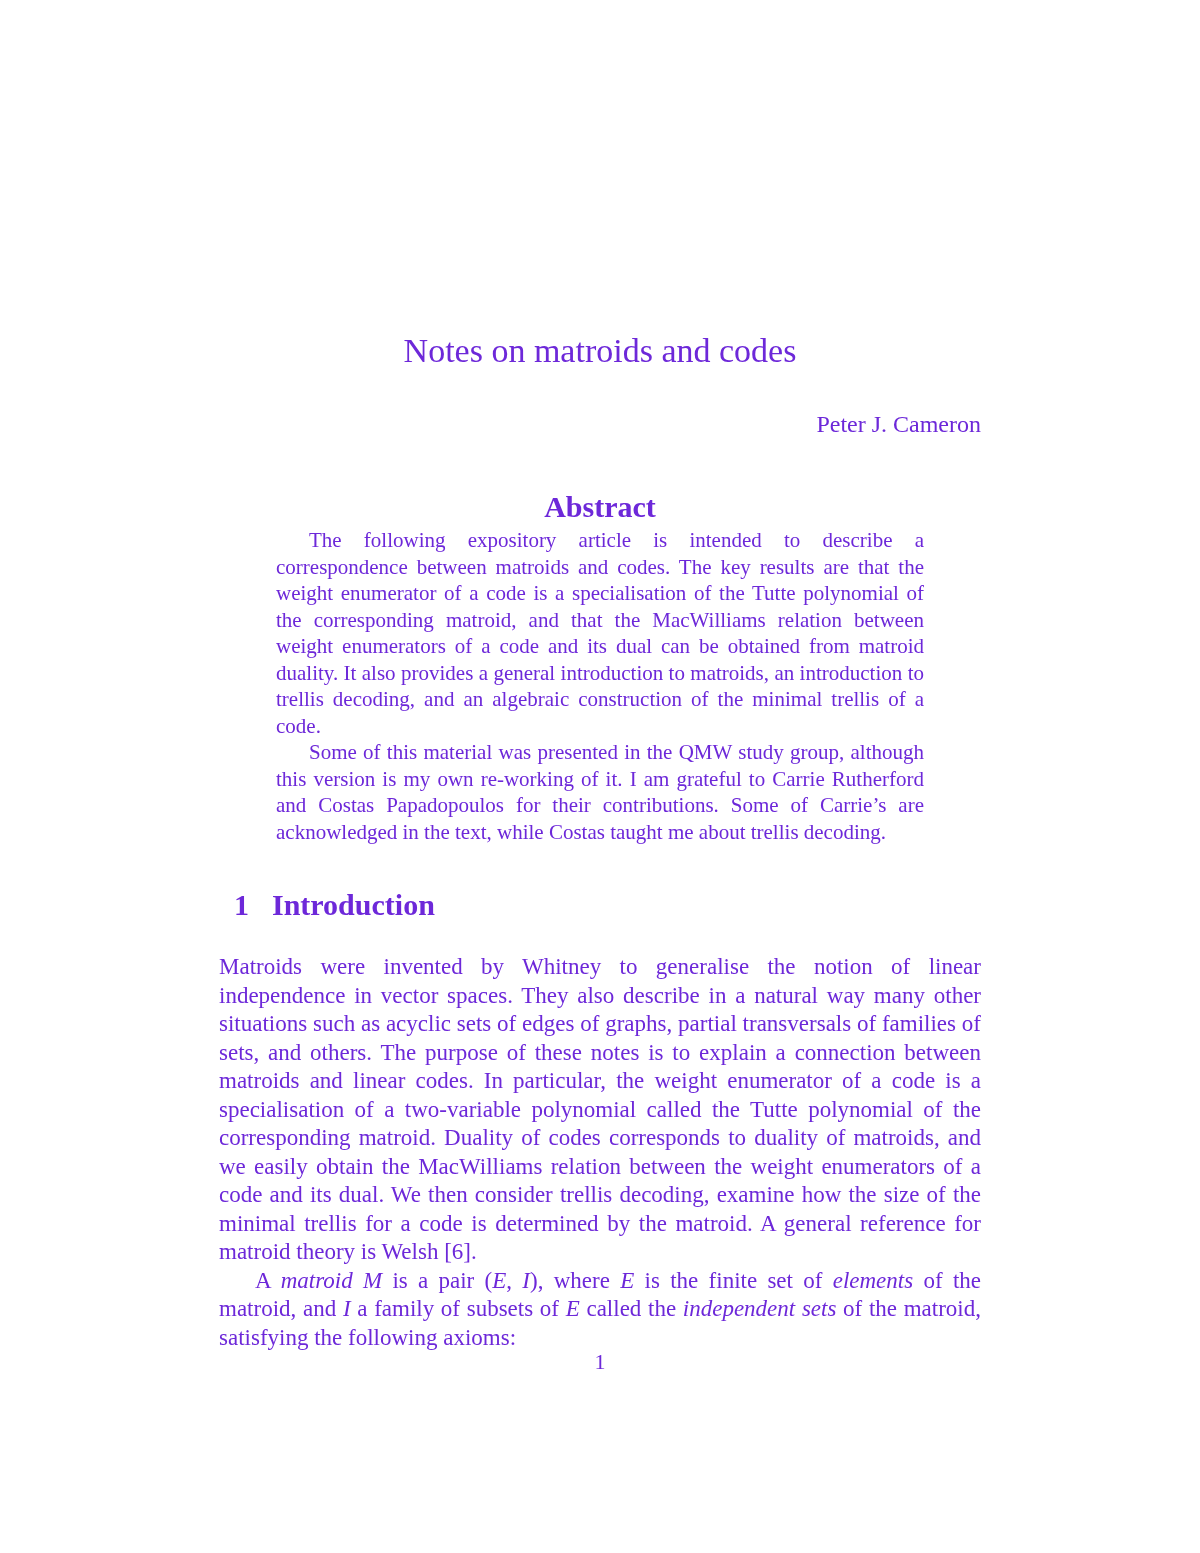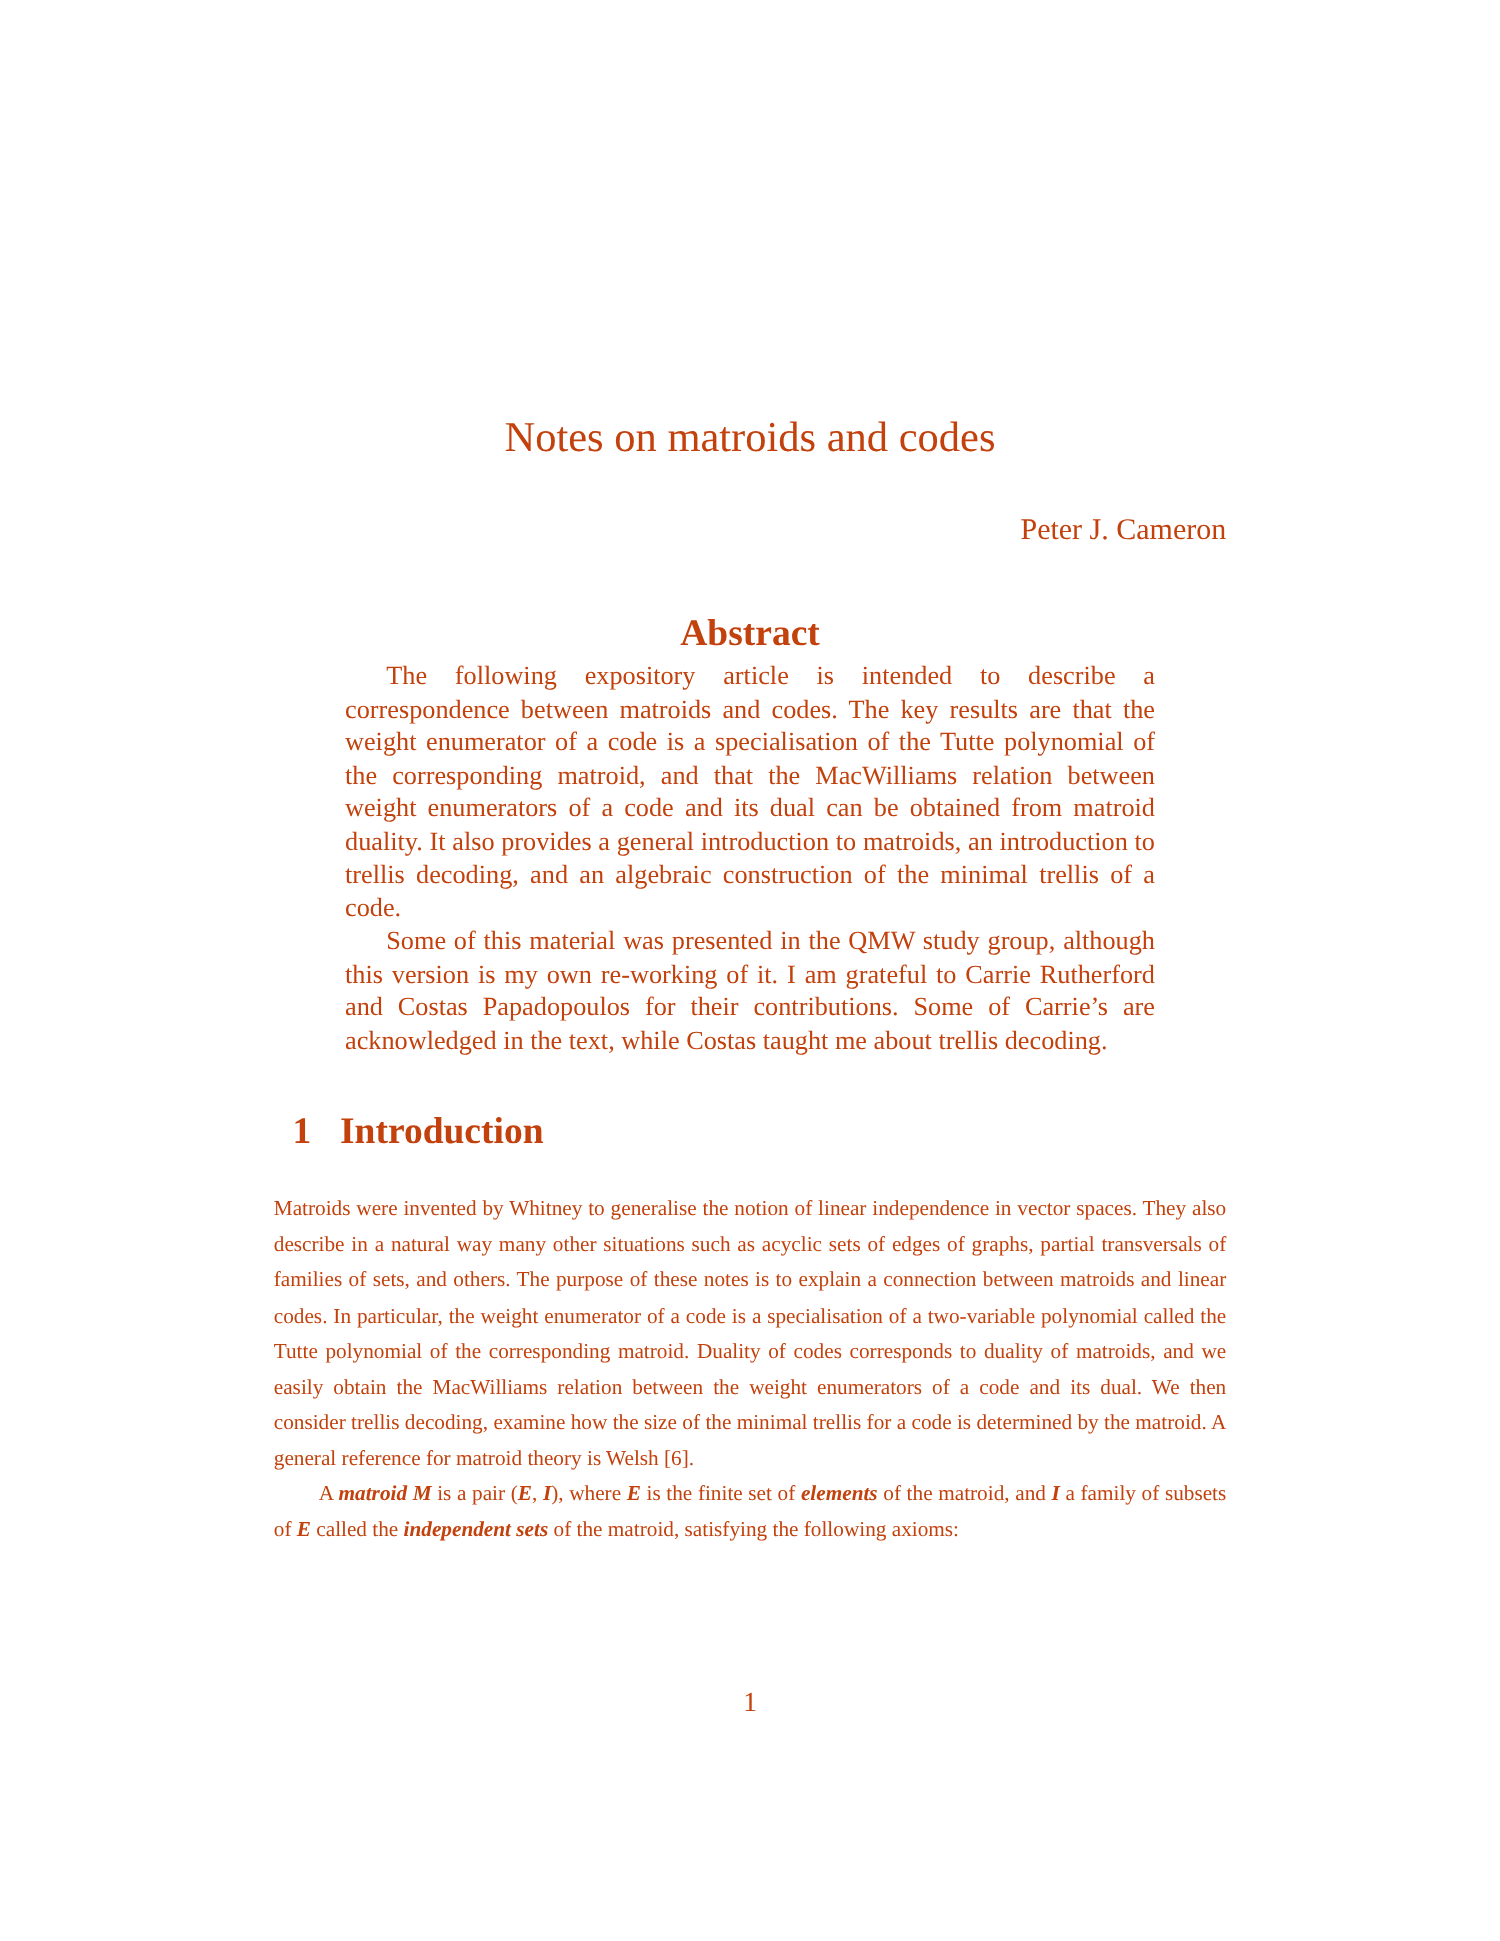--- a/index.html
+++ b/index.html
@@ -5,21 +5,21 @@
   html, body {
     margin: 0;
     padding: 0;
     background: #ffffff;
   }
   .page {
     position: relative;
     width: 1200px;
     height: 1553px;
     background: #ffffff;
-    color: #c2410c;
+    color: #6d28d9;
     font-family: "Liberation Serif", serif;
     overflow: hidden;
   }
   .doc {
     width: 762px;
     margin: 0 auto;
   }
   .title {
     margin: 332px 0 0 0;
     font-size: 34px;
@@ -59,32 +59,31 @@
     margin: 15px;
     font-size: 30px;
     font-weight: bold;
     line-height: 36px;
   }
   .sec-num {
     margin-right: 23px;
   }
   .body-block p {
     margin: 30px 0 0 0;
-    font-size: 17px;
+    font-size: 23px;
     line-height: 28.5px;
     text-align: justify;
     hyphens: auto;
   }
   .body-block p.follow {
     margin-top: 0;
     text-indent: 36px;
   }
   .it {
     font-style: italic;
-    font-weight: bold;
   }
   .page-number {
     position: absolute;
     top: 1349px;
     left: 0;
     width: 100%;
     text-align: center;
     font-size: 22px;
     line-height: 26px;
   }

